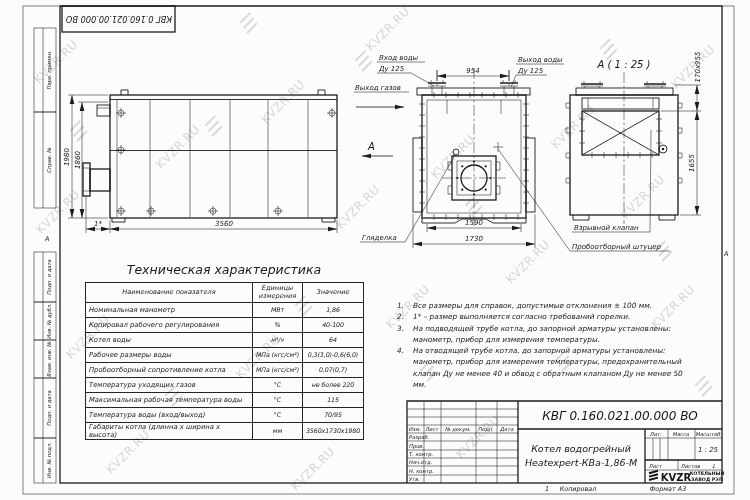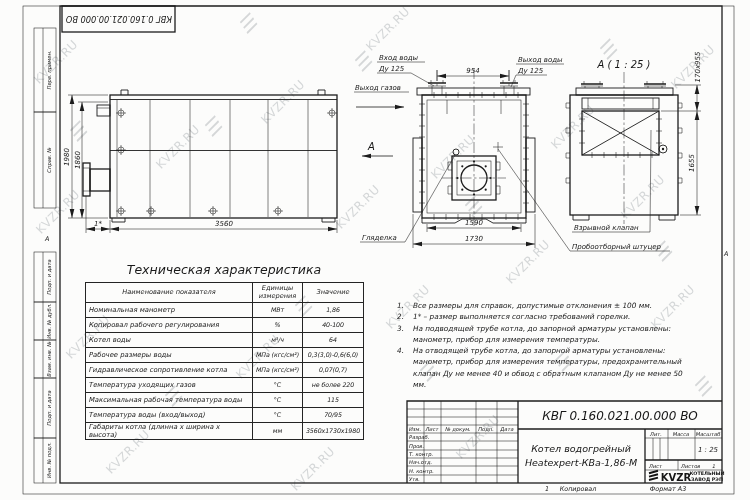--- a/index.html
+++ b/index.html
@@ -302,21 +302,21 @@
             <td>Котел воды</td>
             <td class="c-unit">м³/ч</td>
             <td class="c-val">64</td>
           </tr>
         <tr>
             <td>Рабочее размеры воды</td>
             <td class="c-unit">МПа (кгс/см²)</td>
             <td class="c-val">0,3(3,0)-0,6(6,0)</td>
           </tr>
         <tr>
-            <td>Гидравлическое сопротивление котла</td>
+            <td>Пробоотборный сопротивление котла</td>
             <td class="c-unit">МПа (кгс/см²)</td>
             <td class="c-val">0,07(0,7)</td>
           </tr>
         <tr>
             <td>Температура уходящих газов</td>
             <td class="c-unit">°С</td>
             <td class="c-val">не более 220</td>
           </tr>
         <tr>
             <td>Максимальная рабочая температура воды</td>

